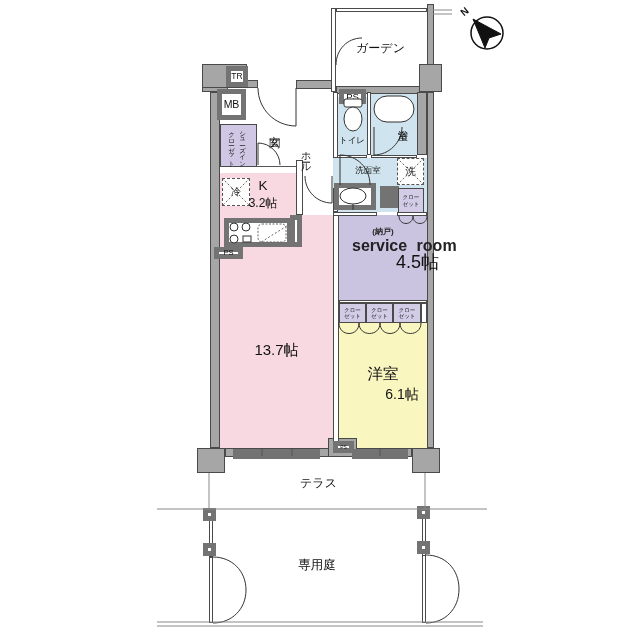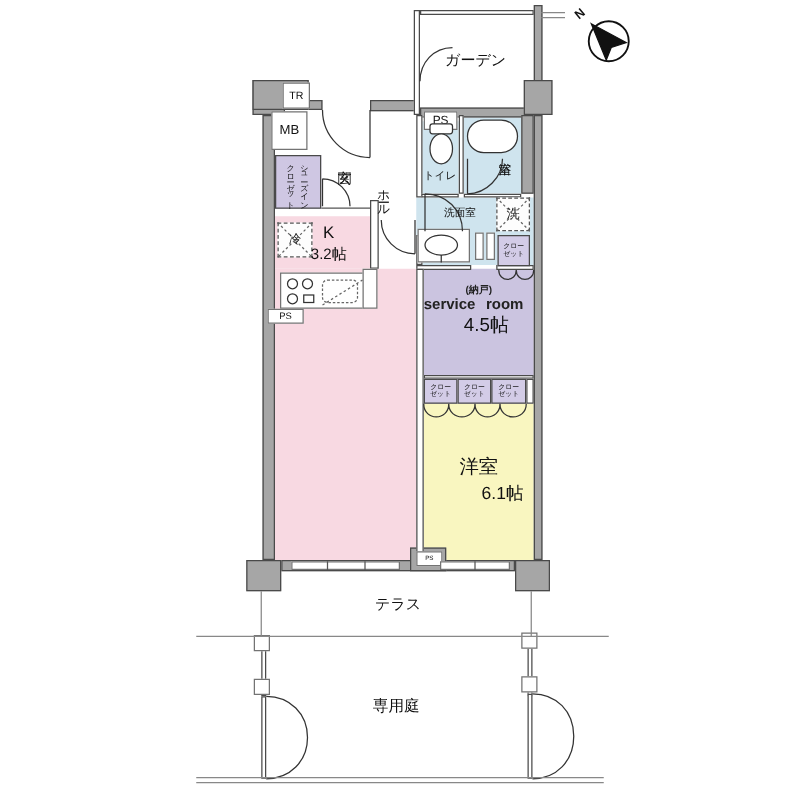--- a/index.html
+++ b/index.html
@@ -3,21 +3,21 @@
 <meta charset="utf-8">
 <style>
   html,body{margin:0;padding:0;background:#fff;}
   #canvas{position:relative;width:640px;height:640px;background:#fff;overflow:hidden;
           font-family:"Liberation Sans","DejaVu Sans",sans-serif;color:#111;}
   #canvas *{box-sizing:border-box;}
   .room{position:absolute;z-index:1;}
   .wall{position:absolute;z-index:2;background:#a6a6a6;border:1px solid #4a4a4a;}
   .twall{position:absolute;z-index:2;background:#fff;border:1px solid #4a4a4a;}
   .hline{position:absolute;z-index:2;background:#555;}
-  .box{position:absolute;z-index:3;background:#fff;border:1px solid #737373;
+  .box{position:absolute;z-index:3;background:#fff;border:5px solid #737373;
        display:flex;align-items:center;justify-content:center;line-height:1;}
   .pbox{position:absolute;z-index:3;background:#d3cce7;border:1px solid #4a4a4a;
         display:flex;align-items:center;justify-content:center;text-align:center;line-height:1.15;}
   .dbox{position:absolute;z-index:3;background:#fdfdfd;border:1px dashed #555;
         display:flex;align-items:center;justify-content:center;line-height:1;}
   .lbl{position:absolute;z-index:5;white-space:nowrap;line-height:1.15;}
   .vtext{writing-mode:vertical-rl;text-orientation:upright;}
   svg.overlay{position:absolute;left:0;top:0;z-index:4;pointer-events:none;}
 </style>
 </head>
@@ -159,20 +159,21 @@
   <div class="lbl vtext" style="left:268px;top:127px;font-size:11px;letter-spacing:2px;">玄関</div>
   <div class="lbl vtext" style="left:300px;top:145px;font-size:10px;">ホール</div>
   <div class="lbl vtext" style="left:239px;top:127px;font-size:6.5px;">シューズイン</div>
   <div class="lbl vtext" style="left:228px;top:127px;font-size:6.5px;">クローゼット</div>
   <div class="lbl" style="left:337px;top:136px;width:30px;text-align:center;font-size:8.5px;">トイレ</div>
   <div class="lbl vtext" style="left:397px;top:122px;font-size:10px;">浴室</div>
   <div class="lbl" style="left:342px;top:166px;width:52px;text-align:center;font-size:8.5px;">洗面室</div>
   <div class="lbl" style="left:222px;top:178px;width:82px;text-align:center;font-size:13.5px;">K</div>
   <div class="lbl" style="left:222px;top:197px;width:82px;text-align:center;font-size:12px;">3.2帖</div>
   <div class="lbl" style="left:339px;top:227px;width:88px;text-align:center;font-size:8px;font-weight:bold;color:#222;">(納戸)</div>
-  <div class="lbl" style="left:339px;top:237px;width:88px;text-align:left;font-size:12px;font-weight:bold;color:#222;word-spacing:5px;">service room</div>
-  <div class="lbl" style="left:339px;top:252px;width:100px;text-align:center;font-size:15px;">4.5帖</div>
+  <div class="lbl" style="left:352px;top:237px;width:88px;text-align:right;font-size:16px;font-weight:bold;color:#222;word-spacing:5px;">service room</div>
+  <div class="lbl" style="left:339px;top:252px;width:100px;text-align:right;font-size:18px;">4.5帖</div>
+  <div class="lbl" style="left:220px;top:341px;width:113px;text-align:center;font-size:15px;">13.7帖</div>
   <div class="lbl" style="left:339px;top:365px;width:88px;text-align:center;font-size:15.5px;">洋室</div>
   <div class="lbl" style="left:358px;top:386px;width:88px;text-align:center;font-size:14px;">6.1帖</div>
   <div class="lbl" style="left:225px;top:477px;width:187px;text-align:center;font-size:12px;">テラス</div>
   <div class="lbl" style="left:209px;top:558px;width:216px;text-align:center;font-size:12.5px;">専用庭</div>
 
 </div>
 
 </body></html>

